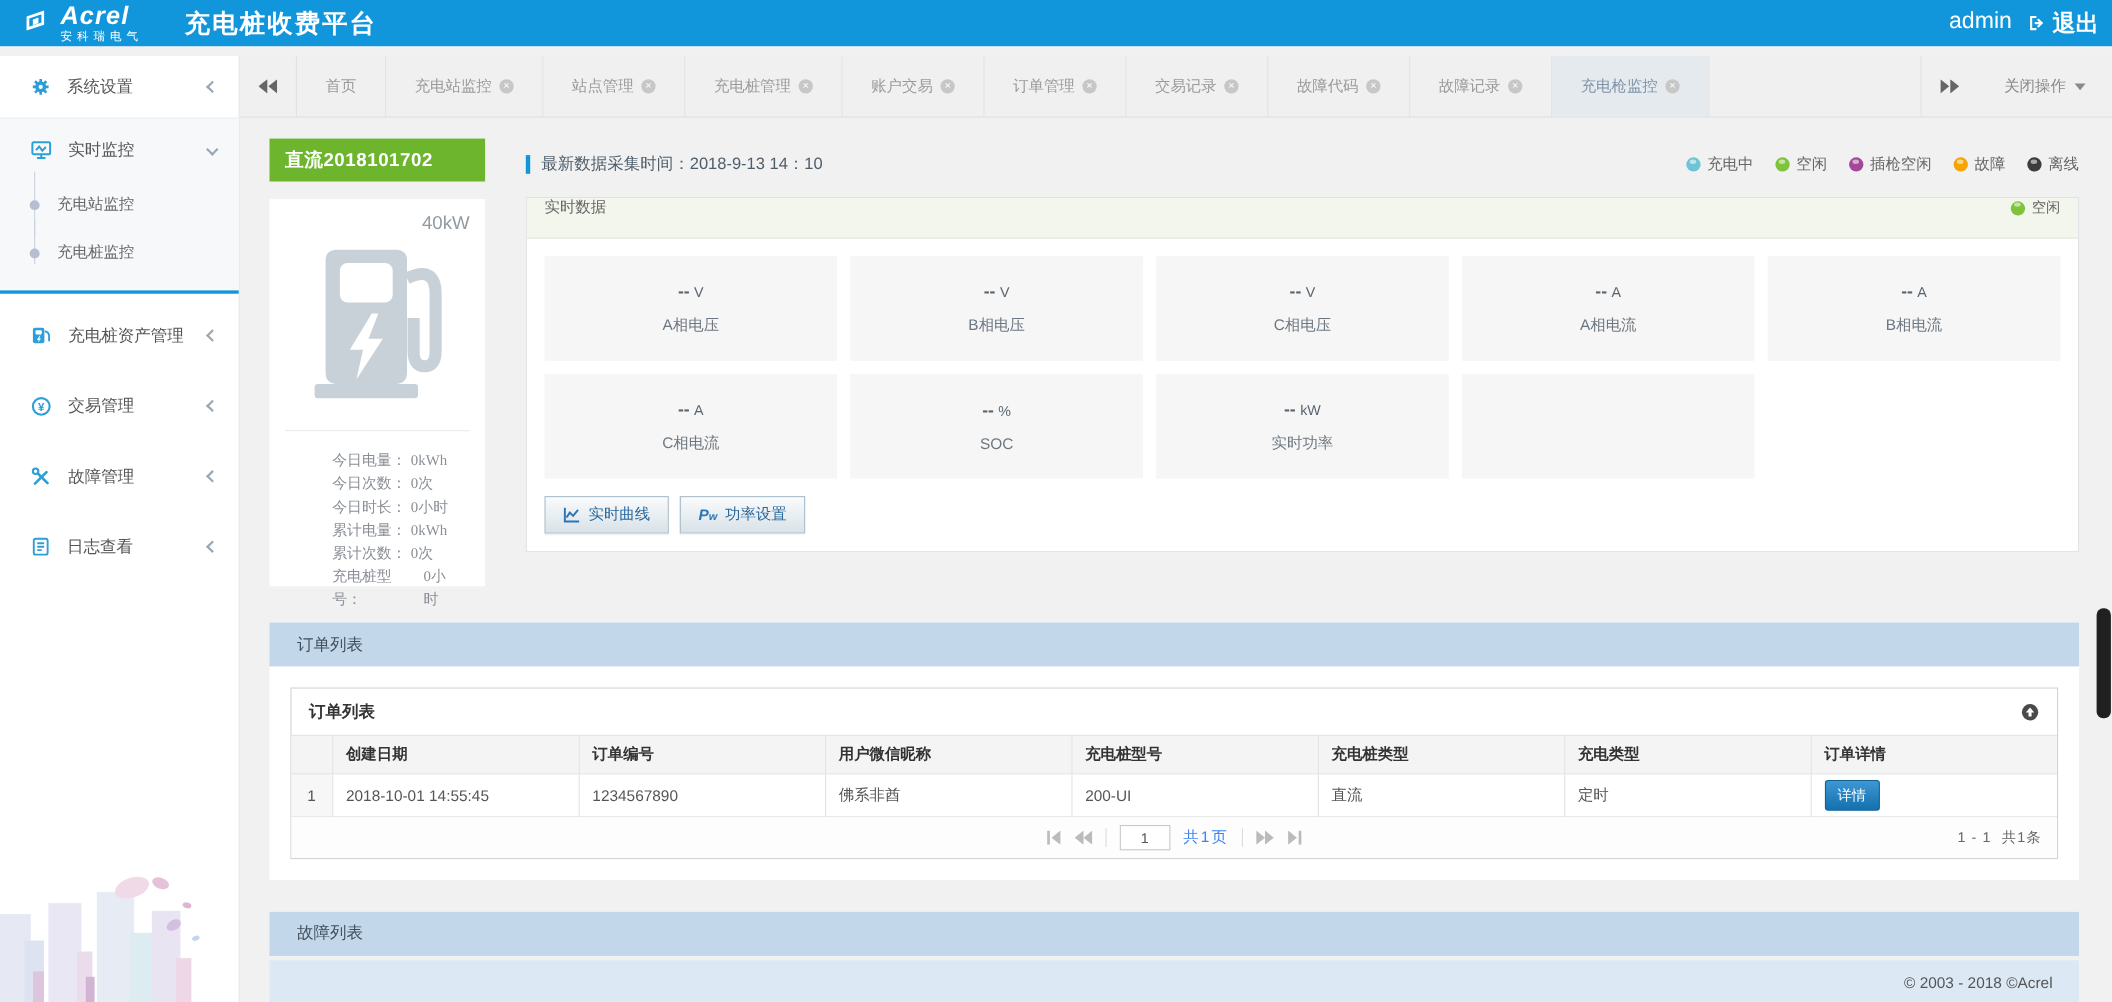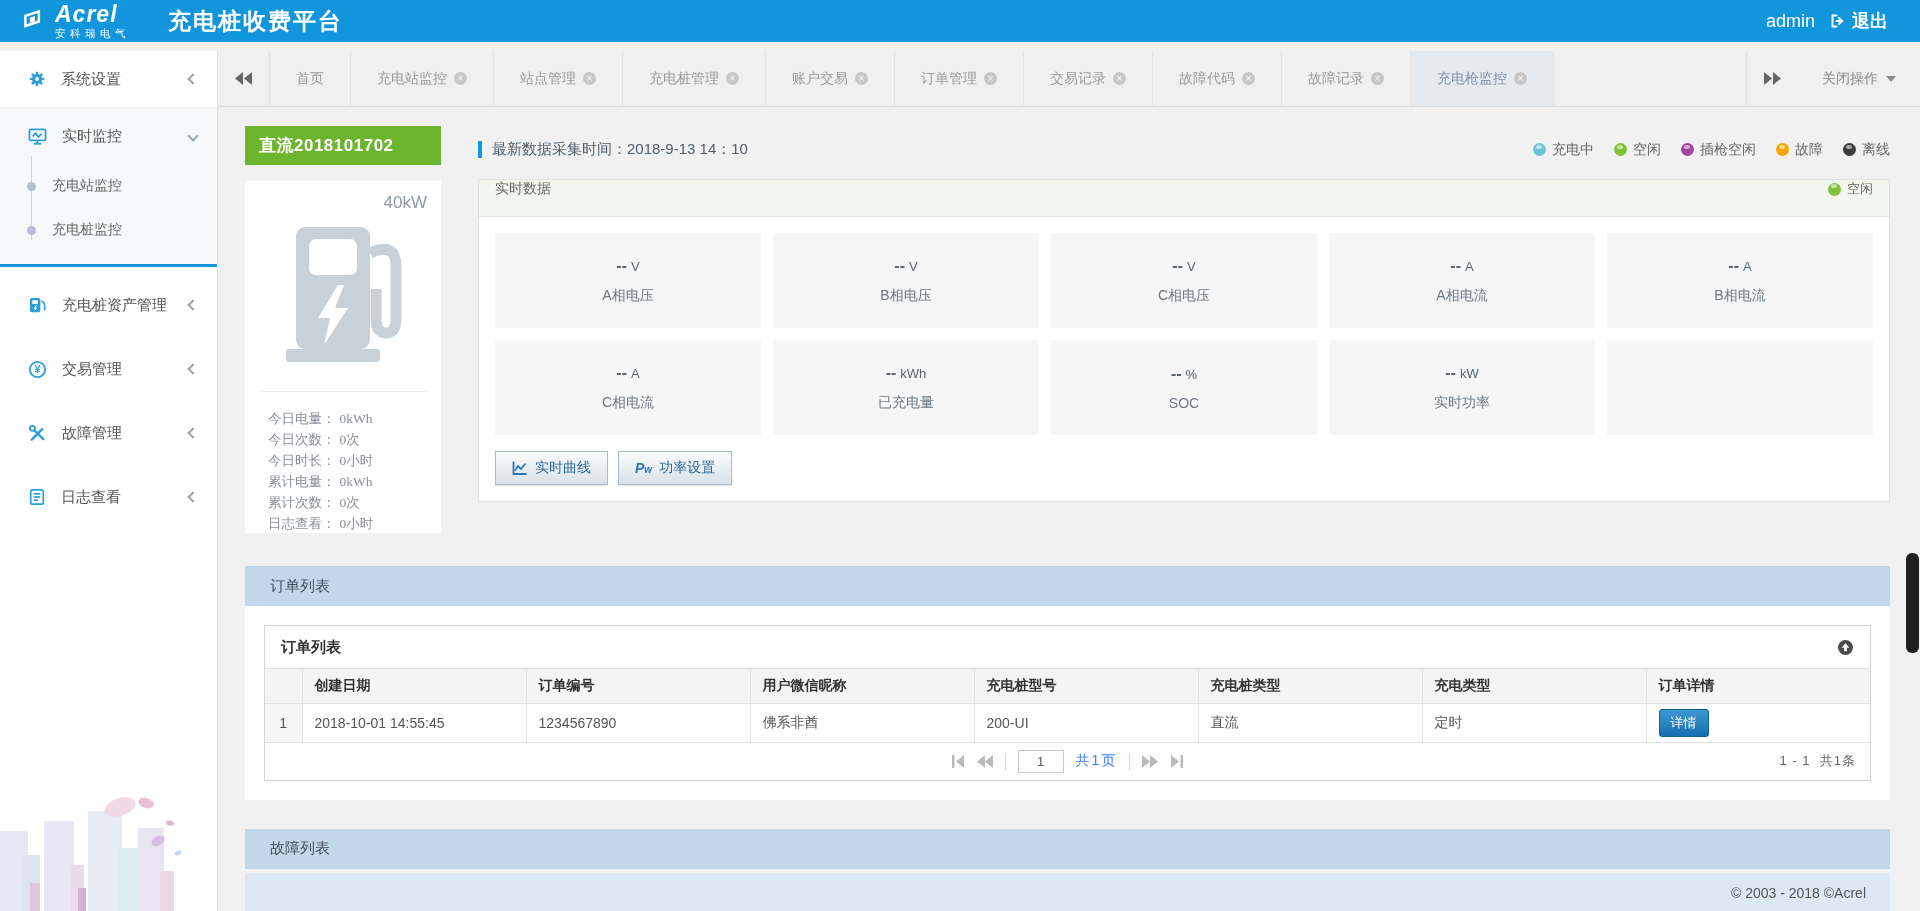--- a/index.html
+++ b/index.html
@@ -6,21 +6,21 @@
   html,body { width:1920px; height:911px; overflow:hidden; font-family:"Liberation Sans","DejaVu Sans",sans-serif; background:#f1f1f1; }
 
   
   .top-header { position:absolute; left:0; top:0; width:1920px; height:42px; background:#1296db; display:flex; align-items:center; }
   .logo-wrap { display:flex; align-items:center; margin-left:22px; }
   .logo-mark { margin-right:6px; }
   .logo-text-col { display:flex; flex-direction:column; line-height:1; }
   .logo-acrel { color:#fff; font-size:23px; font-weight:bold; font-style:italic; letter-spacing:1px; }
   .logo-sub { color:#fff; font-size:10.5px; letter-spacing:4.5px; margin-top:2px; }
   .app-title { color:#fff; font-size:23px; font-weight:bold; margin-left:38px; letter-spacing:2px; }
-  .header-right { margin-left:auto; margin-right:32px; display:flex; align-items:center; color:#fff; font-size:18px; gap:14px; }
+  .header-right { margin-left:auto; margin-right:12px; display:flex; align-items:flex-start; color:#fff; font-size:21px; gap:14px; }
   .logout-btn { display:flex; align-items:center; gap:7px; cursor:pointer; font-weight:bold; }
 
   
   .tabbar { position:absolute; left:218px; top:51px; right:0; height:56px; background:#f0f0f0; border-bottom:1px solid #dcdcdc; display:flex; align-items:stretch; }
   .tab-arrow { width:52px; display:flex; align-items:center; justify-content:center; cursor:pointer; border-right:1px solid #e2e2e2; }
   .tab-arrow.right { border-right:none; border-left:1px solid #e2e2e2; margin-left:auto; }
   .tab { display:flex; align-items:center; gap:7px; padding:0 26px; font-size:14px; color:#9a9a9a; border-right:1px solid #e4e4e4; cursor:pointer; white-space:nowrap; }
   .tab.active { background:#e5eaef; color:#7e93a8; }
   .tab-close { width:13px; height:13px; border-radius:50%; background:#c7c7c7; color:#fff; font-size:10px; line-height:13px; text-align:center; display:inline-block; }
   .close-ops { display:flex; align-items:center; gap:8px; padding:0 24px; font-size:14px; color:#8a8a8a; cursor:pointer; }
@@ -45,21 +45,21 @@
   .main { position:absolute; left:218px; top:107px; right:0; bottom:0; background:#f1f1f1; padding:19px 30px 0 27px; overflow:hidden; }
   .row1 { display:flex; align-items:flex-start; }
 
   
   .pile-col { width:196px; flex:none; }
   .pile-head { height:39px; background:#6cb52d; color:#fff; font-size:17px; font-weight:bold; display:flex; align-items:center; padding-left:14px; letter-spacing:0.5px; cursor:pointer; }
   .pile-card { margin-top:16px; background:#fff; height:352px; padding:12px 14px; position:relative; }
   .pile-power { text-align:right; color:#8e9aa5; font-size:17px; }
   .pile-icon-box { display:flex; justify-content:center; padding:10px 0 18px; border-bottom:1px solid #ececec; }
   .pile-stats { margin:16px auto 0; width:150px; }
-  .pile-stat { display:flex; color:#8a8f96; font-size:13.5px; line-height:21px; }
+  .pile-stat { display:flex; color:#8a8f96; font-size:13.5px; line-height:21px;margin-left:34px; }
   .pile-stat .v { margin-left:4px;font-family:Liberation Serif, serif; }
 
   
   .right-col { flex:1; margin-left:37px; }
   .time-row { margin-top:14px; display:flex; align-items:center; }
   .blue-bar { width:4px; height:17px; background:#1296db; margin-right:10px; }
   .time-text { color:#4f5e6b; font-size:15px; }
   .legend { margin-left:auto; display:flex; align-items:center; gap:20px; }
   .legend-item { display:flex; align-items:center; gap:6px; font-size:14px; color:#666; }
   .dot { width:13px; height:13px; border-radius:50%; position:relative; }
@@ -324,21 +324,21 @@
             </div>
           <div class="pile-stat">
               <span>累计电量：</span>
               <span class="v">0kWh</span>
             </div>
           <div class="pile-stat">
               <span>累计次数：</span>
               <span class="v">0次</span>
             </div>
           <div class="pile-stat">
-              <span>日志查看：</span>
+              <span>充电桩型号：</span>
               <span class="v">0小时</span>
             </div>
         </div>
       </div>
     </div>
 
     <div class="right-col">
       <div class="time-row">
         <span class="blue-bar"></span>
         <span class="time-text">最新数据采集时间：2018-9-13 14：10</span>
@@ -392,24 +392,20 @@
                 <div class="metric-value"><span>--</span><span class="unit">A</span></div>
                 <div class="metric-label">A相电流</div>
               </div>
             <div class="metric-card">
                 <div class="metric-value"><span>--</span><span class="unit">A</span></div>
                 <div class="metric-label">B相电流</div>
               </div>
             <div class="metric-card">
                 <div class="metric-value"><span>--</span><span class="unit">A</span></div>
                 <div class="metric-label">C相电流</div>
-              </div>
-            <div class="metric-card">
-                <div class="metric-value"><span>--</span><span class="unit">kWh</span></div>
-                <div class="metric-label">已充电量</div>
               </div>
             <div class="metric-card">
                 <div class="metric-value"><span>--</span><span class="unit">%</span></div>
                 <div class="metric-label">SOC</div>
               </div>
             <div class="metric-card">
                 <div class="metric-value"><span>--</span><span class="unit">kW</span></div>
                 <div class="metric-label">实时功率</div>
               </div>
             <div class="metric-card"></div>

